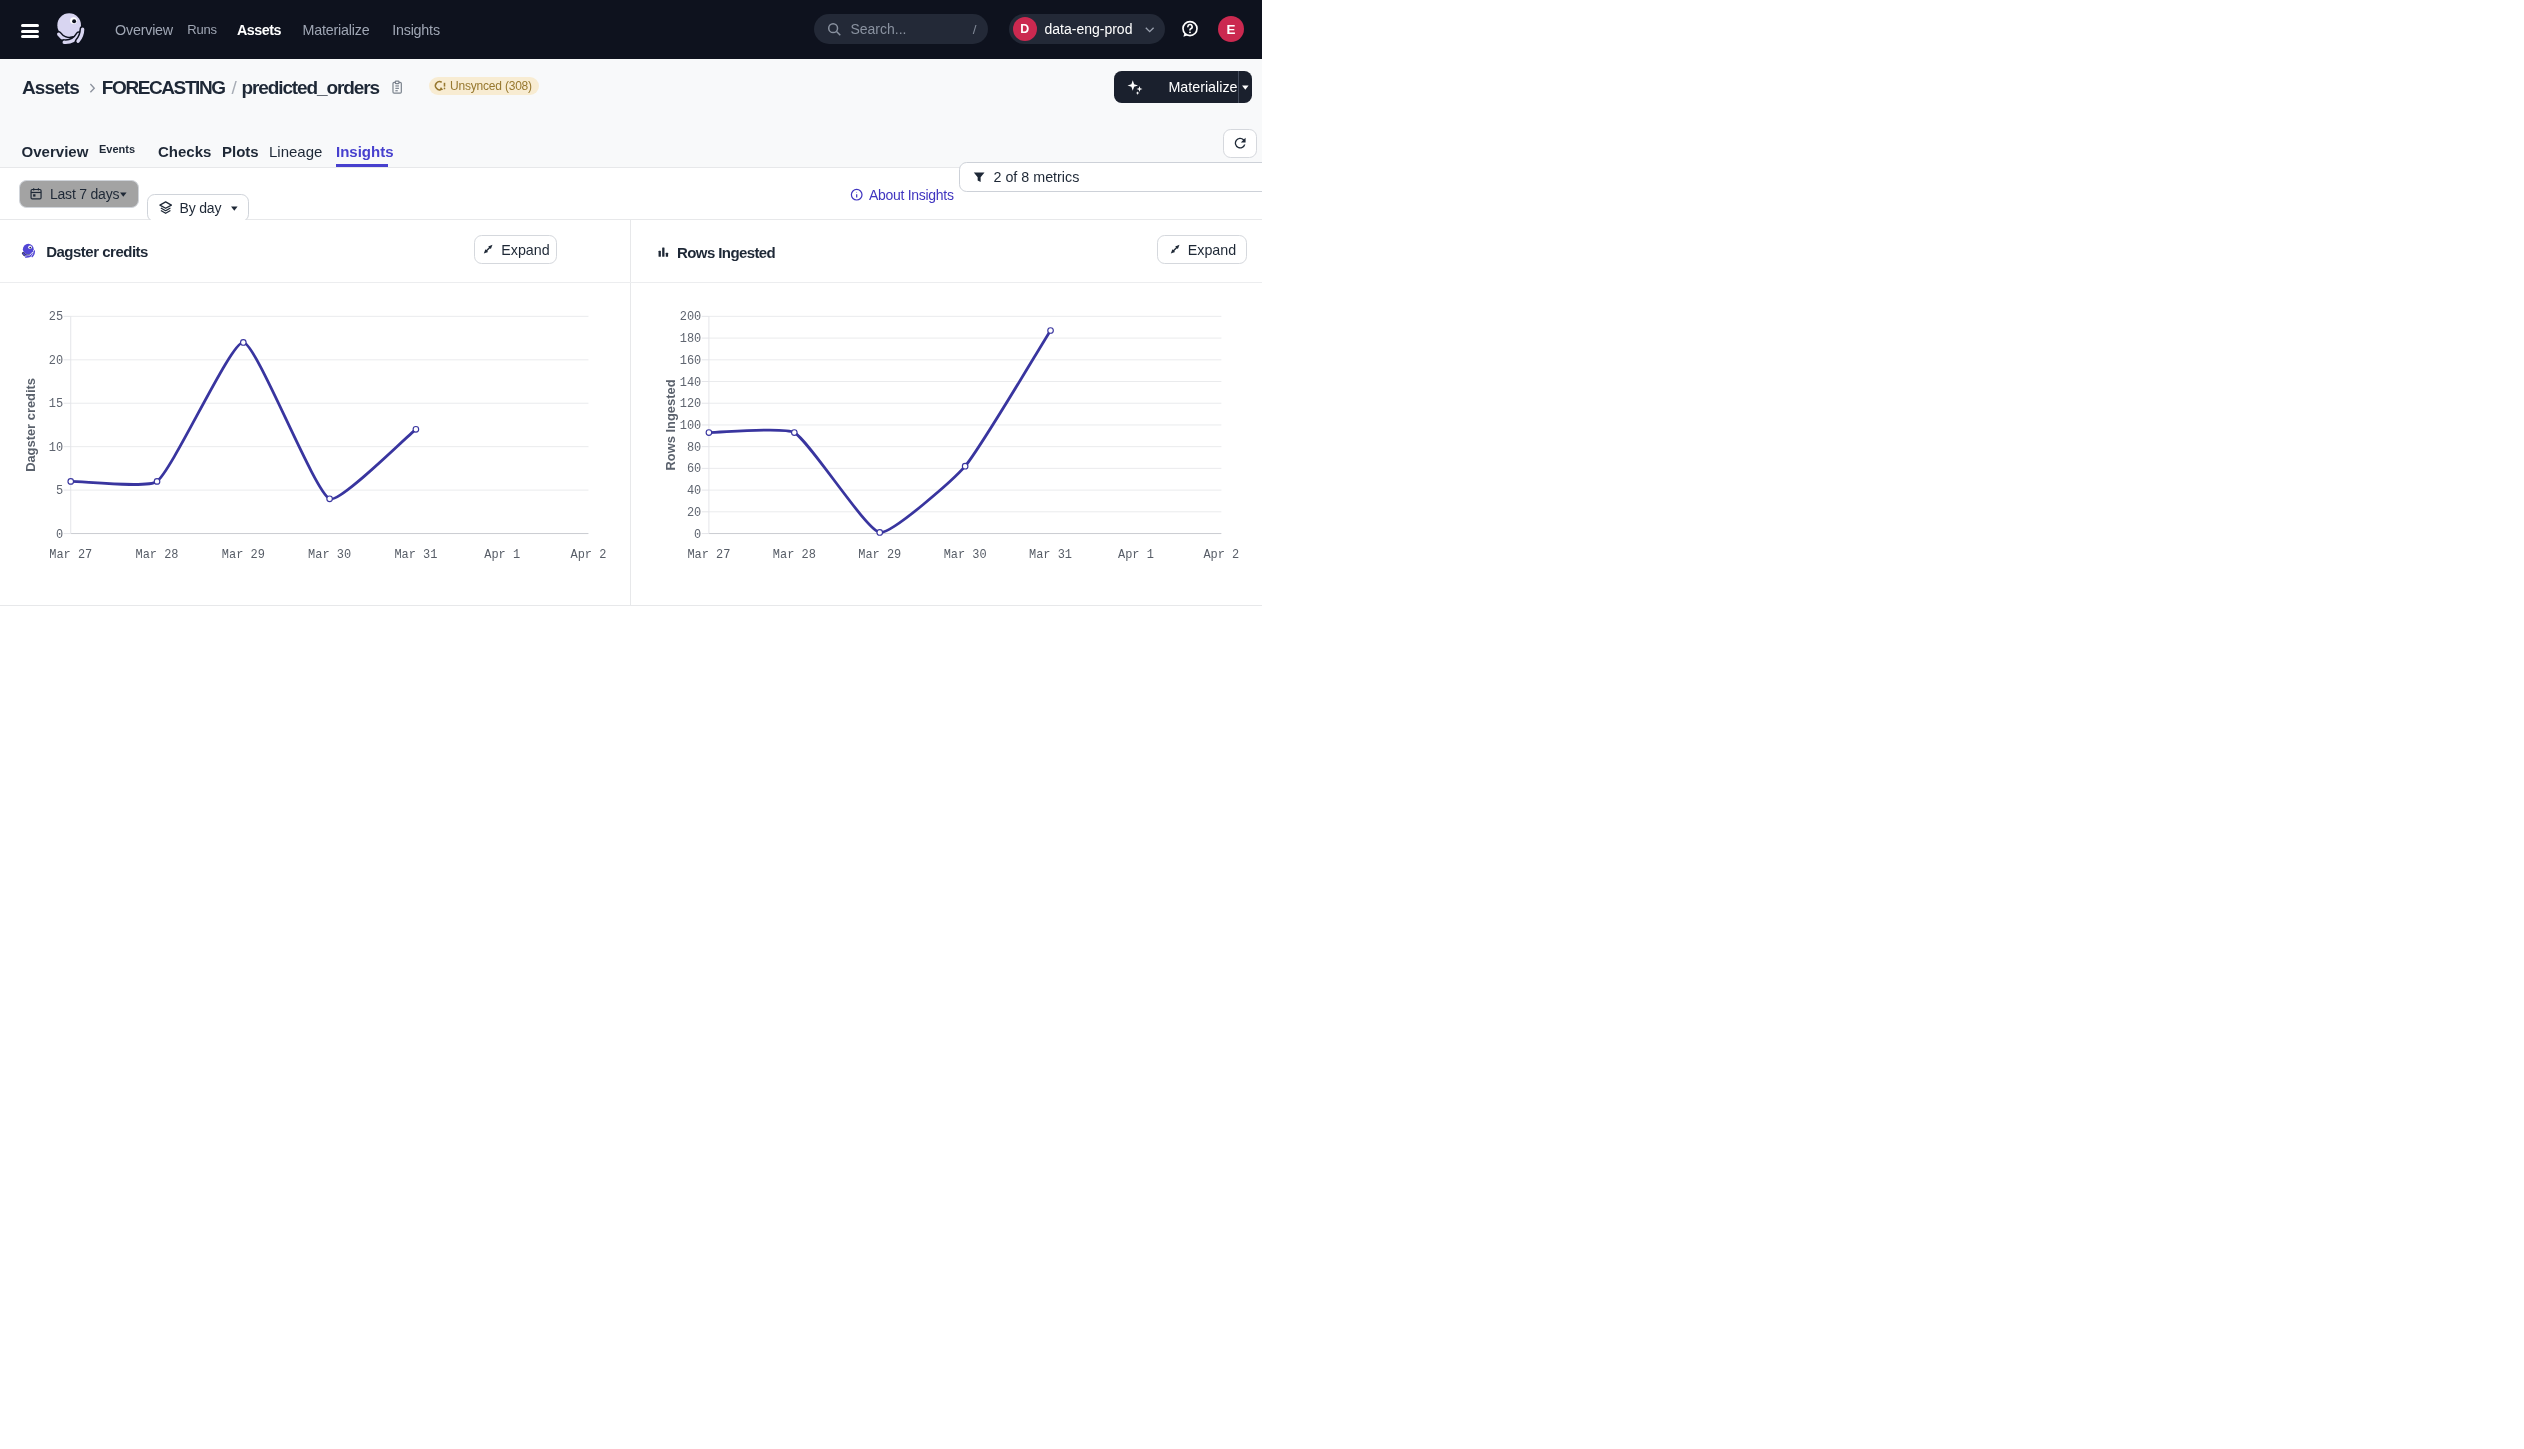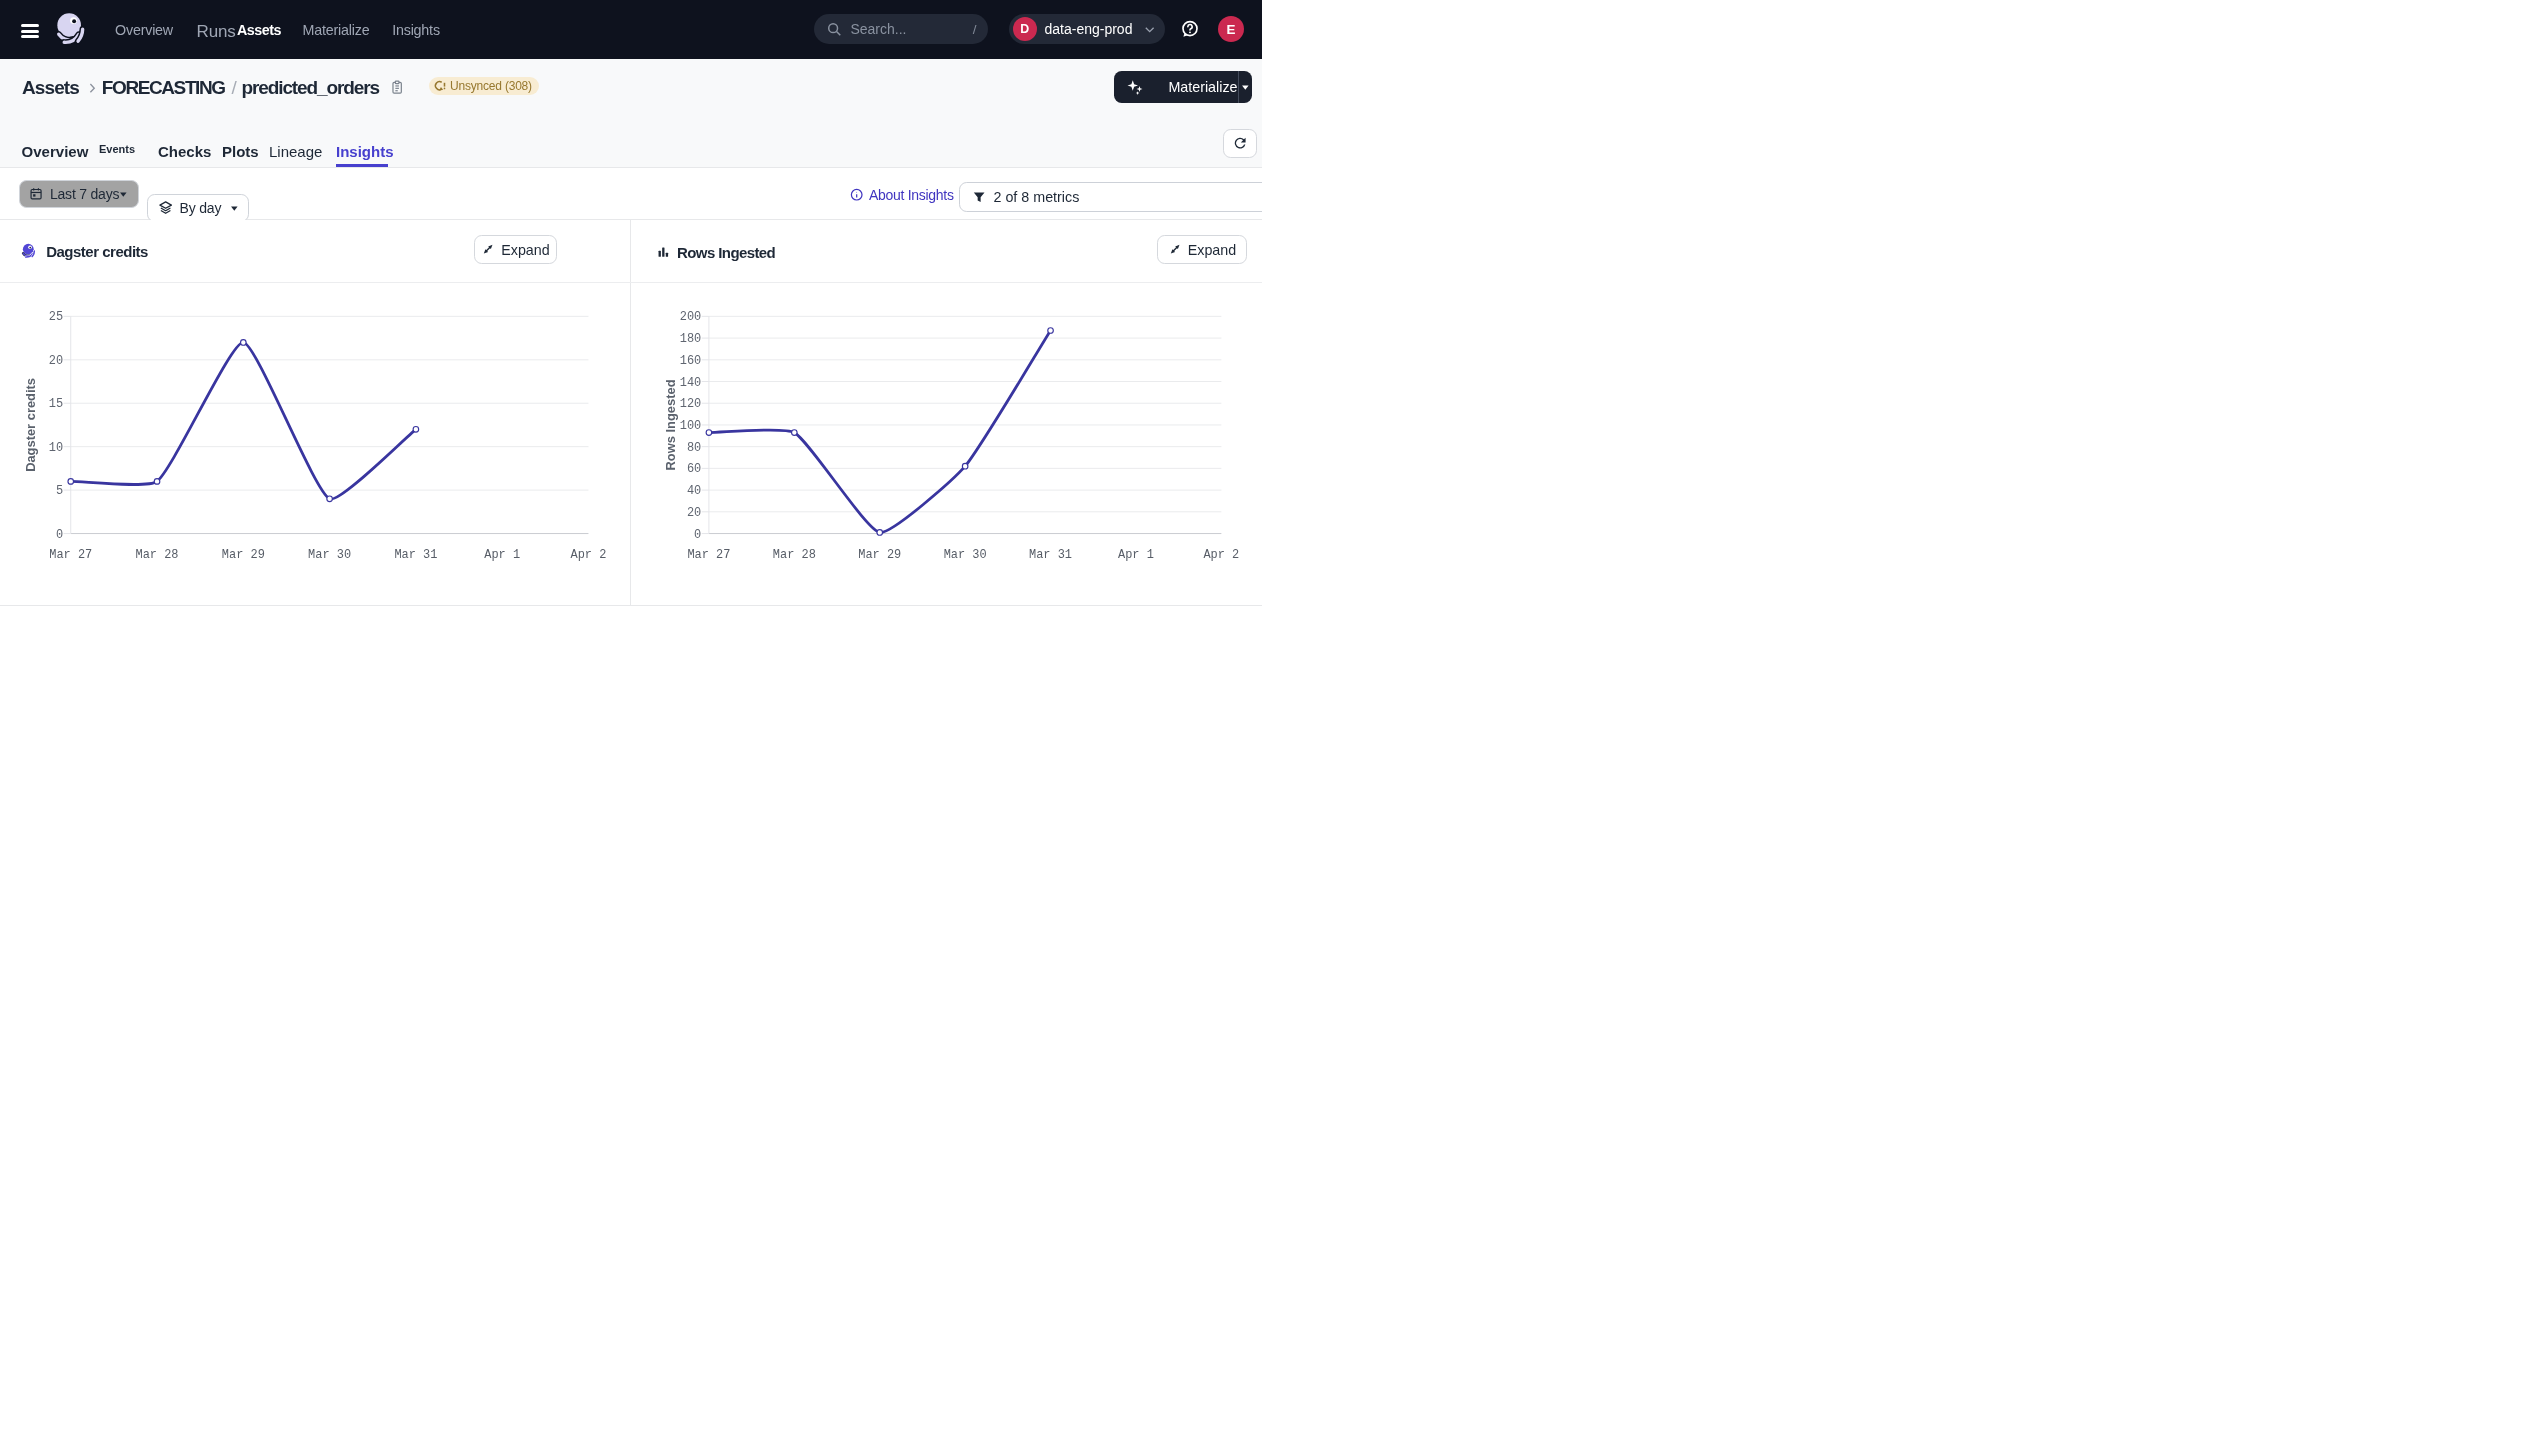--- a/index.html
+++ b/index.html
@@ -15,21 +15,21 @@
 <path d="M6.5 30.5 A 17.5 16.5 0 0 0 26.5 37.5" stroke="#0e121e" fill="none" stroke-linecap="round" stroke-width="8.6"></path>
 <path d="M6.5 30.5 A 17.5 16.5 0 0 0 26.5 37.5" stroke="#d8d5f1" fill="none" stroke-linecap="round" stroke-width="4.6"></path>
 <path d="M14 41.5 A 21 21 0 0 0 33.8 31" stroke="#0e121e" fill="none" stroke-linecap="round" stroke-width="8.6"></path>
 <path d="M14 41.5 A 21 21 0 0 0 33.8 31" stroke="#d8d5f1" fill="none" stroke-linecap="round" stroke-width="4.6"></path>
 <path d="M33 40 A 26 26 0 0 0 39.3 23.5" stroke="#0e121e" fill="none" stroke-linecap="round" stroke-width="8.6"></path>
 <path d="M33 40 A 26 26 0 0 0 39.3 23.5" stroke="#d8d5f1" fill="none" stroke-linecap="round" stroke-width="4.6"></path>
 <circle cx="26.8" cy="11.8" r="4.7" fill="#ffffff"></circle>
 <circle cx="27.6" cy="12.6" r="2.7" fill="#0e121e"></circle>
 </svg></div>
 <div class="abs" style="left:144px;top:21.5px;font-size:14.3px;letter-spacing:-0.2px;color:#9fa6b4;transform:translateX(-50%)">Overview</div>
-<div class="abs" style="left:216px;top:21.5px;font-size:17px;letter-spacing:-0.2px;color:#9fa6b4;transform:translateX(-50%)">Runs</div>
+<div class="abs" style="left:202px;top:21.5px;font-size:13px;letter-spacing:-0.2px;color:#9fa6b4;transform:translateX(-50%)">Runs</div>
 <div class="abs" style="left:259px;top:21.5px;font-size:14.3px;letter-spacing:-0.5px;color:#fff;font-weight:700;transform:translateX(-50%)">Assets</div>
 <div class="abs" style="left:336px;top:21.5px;font-size:14.3px;letter-spacing:-0.2px;color:#9fa6b4;transform:translateX(-50%)">Materialize</div>
 <div class="abs" style="left:416px;top:21.5px;font-size:14.3px;letter-spacing:-0.2px;color:#9fa6b4;transform:translateX(-50%)">Insights</div>
 <div class="abs flex" style="left:814px;top:14.3px;width:174px;height:30px;background:#232937;border-radius:15.3px;padding:0 11.5px">
   <svg width="16.3" height="16.3" viewBox="0 0 24 24" fill="none" stroke="#8a92a0" stroke-width="2.2">
       <circle cx="10.5" cy="10.5" r="6.5"></circle>
       <line x1="15.5" y1="15.5" x2="21" y2="21"></line>
     </svg>
     <span style="font-size:14px;color:#8a92a0;margin-left:8.6px">Search...</span>
   <span style="font-size:13.4px;color:#828a98;margin-left:auto">/</span>
@@ -139,21 +139,21 @@
     </span>
 </div>
 <div class="abs flex" style="left:850px;top:187px">
     <svg width="13.4" height="13.4" viewBox="0 0 24 24" fill="none" stroke="#4035c0" stroke-width="2.2">
       <circle cx="12" cy="12" r="9.5"></circle>
       <line x1="12" y1="11" x2="12" y2="17"></line>
       <circle cx="12" cy="7.5" r="0.8" fill="#4035c0" stroke="none"></circle>
     </svg>
     <span style="font-size:14px;color:#4035c0;margin-left:5.7px;letter-spacing:-0.3px">About Insights</span>
   </div>
-<div class="abs flex" style="left:959px;top:182px;width:340px;height:30px;border:1px solid #cdd1d8;border-radius:7.7px;background:#fff;padding:0 7.7px 0 11.5px">
+<div class="abs flex" style="left:959px;top:162px;width:340px;height:30px;border:1px solid #cdd1d8;border-radius:7.7px;background:#fff;padding:0 7.7px 0 11.5px">
   <svg width="14.3" height="14.3" viewBox="0 0 24 24" fill="#1e2836">
       <path d="M3 4 H21 L14.5 12 V20 L9.5 17.5 V12 Z"></path>
     </svg>
     <span style="font-size:14.3px;color:#1e2836;margin-left:7.7px">2 of 8 metrics</span>
   <span style="margin-left:auto;display:flex">
       <svg width="13.4" height="13.4" viewBox="0 0 24 24" fill="none" stroke="#1e2836" stroke-width="2.4">
         <path d="M5 8.5 L12 15.5 L19 8.5"></path>
       </svg>
     </span>
 </div>

